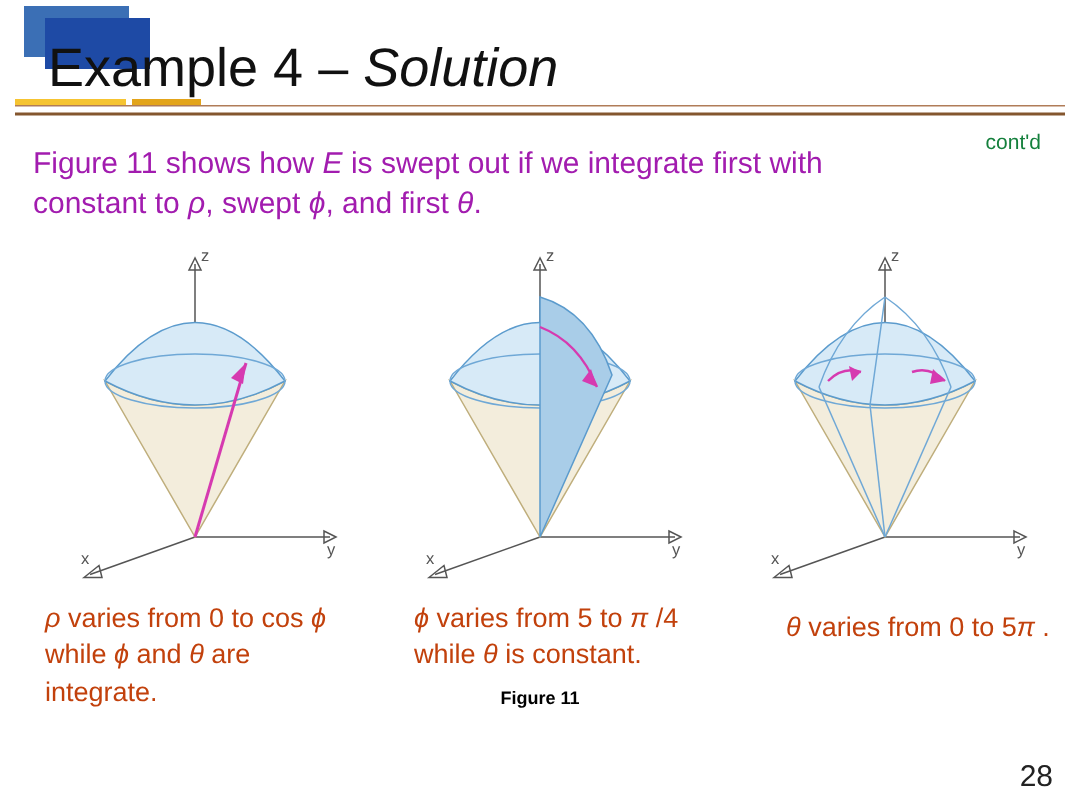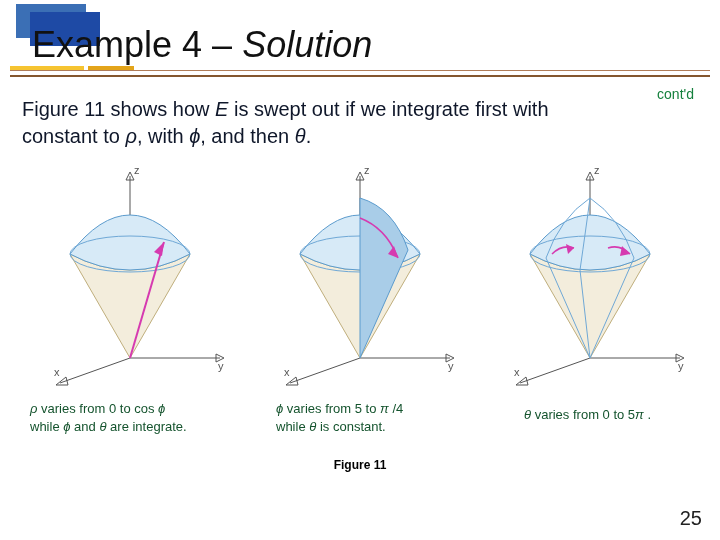--- a/index.html
+++ b/index.html
@@ -7,24 +7,24 @@
   .logo{position:absolute;left:16px;top:4px;width:84px;height:42px}
   .logo-back{position:absolute;left:0;top:0;width:70px;height:34px;background:#3b6fb5}
   .logo-front{position:absolute;left:14px;top:8px;width:70px;height:34px;background:#1e4aa5}
   .title{position:absolute;left:32px;top:24px;font-size:36px;color:#111}
   .title .italic{font-style:italic}
   .contd{position:absolute;right:26px;bottom:-24px;font-size:14px;color:#15803d}
   .title-wrap{position:absolute;left:0;top:0;right:0;height:78px}
   .rule{position:absolute;left:10px;right:10px;top:70px;height:4px;border-top:1px solid #b07c58;border-bottom:2px solid #84562e}
   .accent{position:absolute;left:10px;top:66px;width:74px;height:4px;background:#f6c431}
   .accent2{position:absolute;left:88px;top:66px;width:46px;height:4px;background:#e3a41a}
-  .body{position:absolute;left:22px;right:22px;top:96px;font-size:20px;line-height:1.35;color:#0f172a}
+  .body{position:absolute;left:22px;right:22px;top:96px;font-size:20px;line-height:1.35;color:#a21caf}
   .body .ivar{font-style:italic}
   .captions{position:absolute;left:0;right:0;top:400px;height:60px}
-  .cap{position:absolute;font-size:13px;line-height:1.35;color:#14532d;width:200px}
+  .cap{position:absolute;font-size:18px;line-height:1.35;color:#c2410c;width:200px}
   .cap1{left:30px}
   .cap2{left:276px}
   .cap3{left:524px;top:6px}
   .figlabel{position:absolute;left:0;right:0;top:458px;text-align:center;font-size:12px;font-weight:bold}
   .pagenum{position:absolute;right:18px;bottom:10px;font-size:20px;color:#222}
   .figs{position:absolute;left:30px;top:158px;width:660px;height:232px}
   .panel{position:absolute;top:0;width:200px;height:230px}
   .p1{left:0}.p2{left:230px}.p3{left:460px}
   svg{width:200px;height:230px;display:block}
   .axis{stroke:#555;stroke-width:1;fill:none}
@@ -52,21 +52,21 @@
       <span>Example 4 – </span><span class="italic">Solution</span>
     </div>
     <div class="contd">cont'd</div>
   </div>
   <div class="accent"></div>
   <div class="accent2"></div>
   <div class="rule"></div>
 
   <div class="body">
     <span>Figure 11 shows how </span><span class="ivar">E</span><span> is swept out if we integrate first with</span><br>
-    <span>constant to </span><span class="ivar">ρ</span><span>, with </span><span class="ivar">ϕ</span><span>, and then </span><span class="ivar">θ</span><span>.</span>
+    <span>constant to </span><span class="ivar">ρ</span><span>, swept </span><span class="ivar">ϕ</span><span>, and first </span><span class="ivar">θ</span><span>.</span>
   </div>
 
   <div class="figs">
 
     <div class="panel p1">
       <svg viewBox="0 0 200 230">
 
         <line class="axis" x1="100" y1="200" x2="100" y2="18"></line>
         <line class="axis" x1="100" y1="200" x2="190" y2="200"></line>
         <line class="axis" x1="100" y1="200" x2="30" y2="225"></line>
@@ -149,14 +149,14 @@
     <div class="cap cap2">
       <span style="font-style:italic">ϕ</span><span> varies from 5 to </span><span style="font-style:italic">π</span><span> /4</span><br>
       <span>while </span><span style="font-style:italic">θ</span><span> is constant.</span>
     </div>
     <div class="cap cap3">
       <span style="font-style:italic">θ</span><span> varies from 0 to 5</span><span style="font-style:italic">π</span><span> .</span>
     </div>
   </div>
 
   <div class="figlabel">Figure 11</div>
-  <div class="pagenum">25</div>
+  <div class="pagenum">28</div>
 </div>
 
 </body></html>

